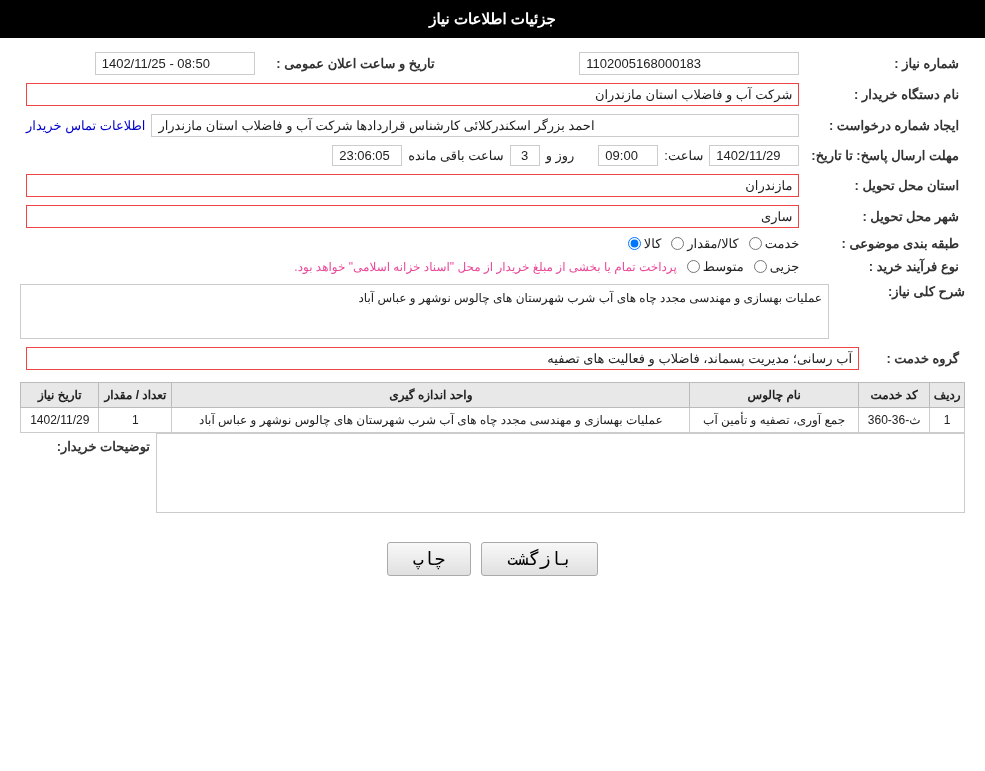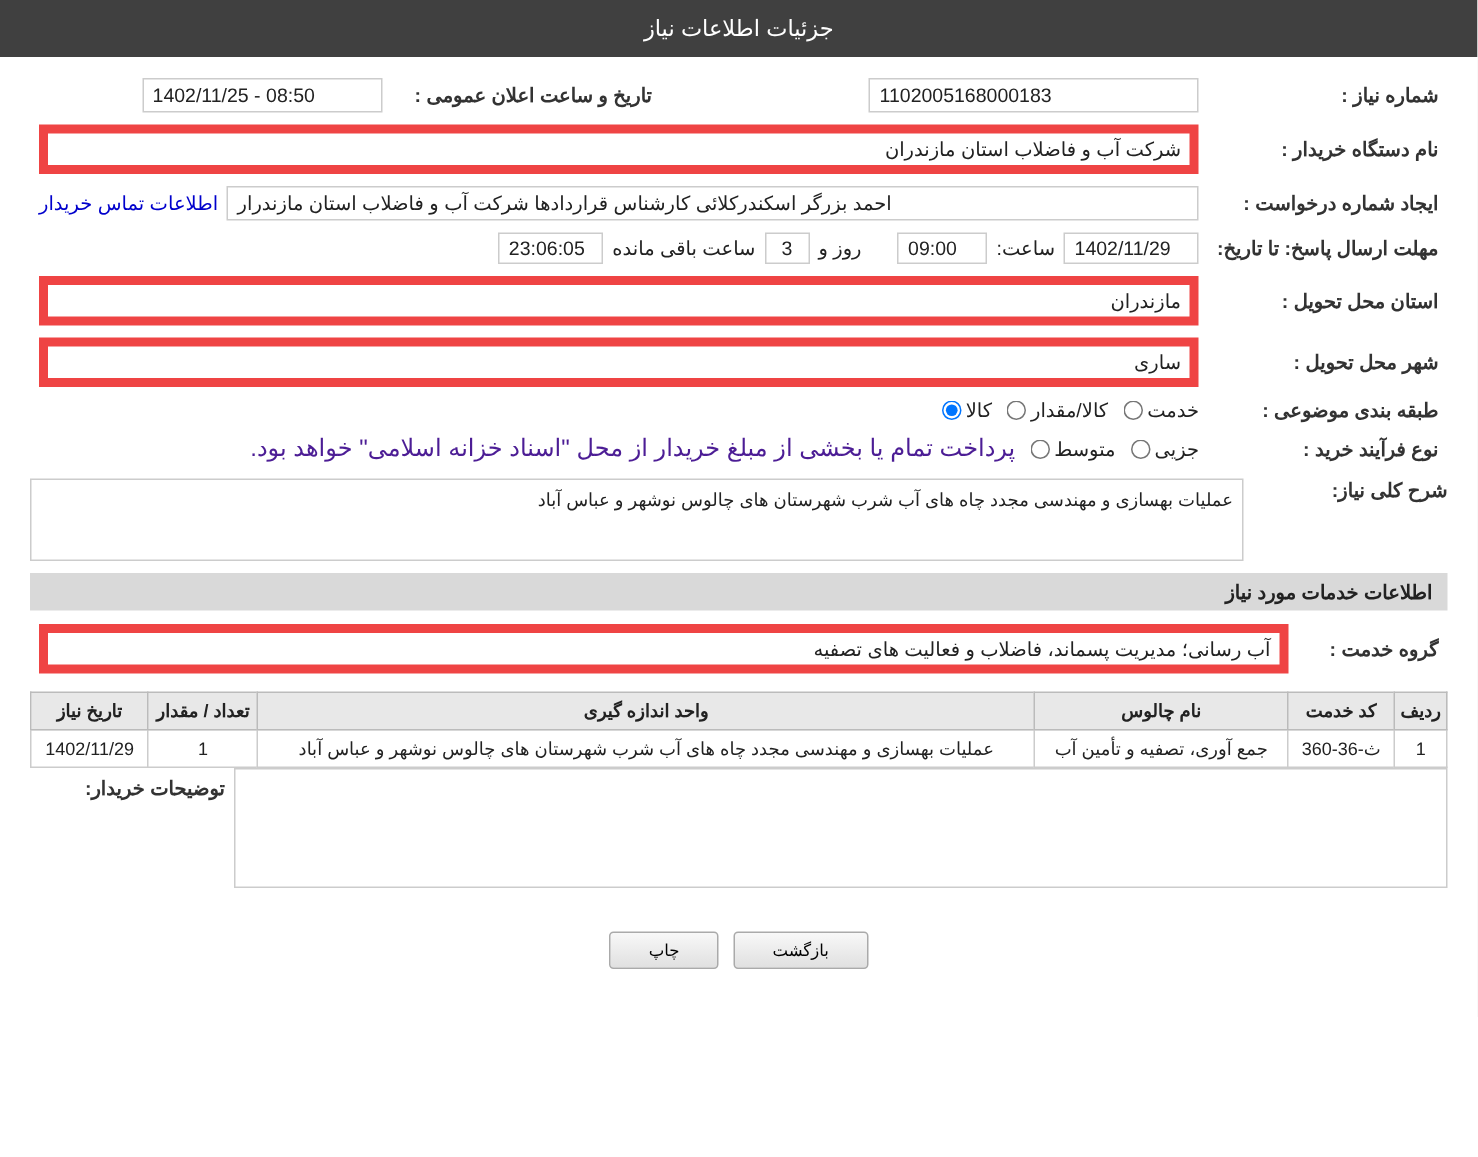--- a/index.html
+++ b/index.html
@@ -11,26 +11,26 @@
       color: #222;
     }
     .page-container {
       max-width: 985px;
       margin: 0 auto;
       background: #fff;
       min-height: 771px;
       padding-bottom: 20px;
     }
     .header-bar {
-      background: #404040;
+      background: #000000;
       color: #fff;
       text-align: center;
       padding: 10px 16px;
       font-size: 15px;
-      font-weight: normal;
+      font-weight: bold;
       letter-spacing: 1px;
     }
     .content-area {
       padding: 10px 20px;
     }
     .info-table {
       width: 100%;
       border-collapse: collapse;
       margin-bottom: 6px;
     }
@@ -47,21 +47,21 @@
     }
     .value-box {
       border: 1px solid #ccc;
       background: #fff;
       padding: 3px 6px;
       display: inline-block;
       min-width: 100px;
       text-align: left;
     }
     .value-box-wide {
-      border: 6px solid #ef4444;
+      border: 1px solid #ef4444;
       background: #fff;
       padding: 3px 6px;
       display: block;
       width: 100%;
       text-align: right;
     }
     .section-title {
       background: #d9d9d9;
       padding: 5px 10px;
       font-weight: bold;
@@ -115,22 +115,22 @@
       resize: none;
     }
     .button-row {
       display: flex;
       justify-content: center;
       gap: 10px;
       margin-top: 20px;
     }
     .btn {
       padding: 5px 25px;
-      font-size: 11px;
-      font-family: Liberation Serif, serif;
+      font-size: 18px;
+      font-family: Liberation Mono, monospace;
       border: 1px solid #aaa;
       background: linear-gradient(to bottom, #f8f8f8, #e0e0e0);
       cursor: pointer;
       border-radius: 3px;
     }
     .need-desc-box {
       border: 1px solid #ccc;
       background: #fff;
       padding: 6px;
       text-align: right;
@@ -244,35 +244,34 @@
             <div class="radio-group">
               <div class="radio-item">
                 <span>جزیی</span>
                 <input type="radio" name="process" style="">
               </div>
               <div class="radio-item">
                 <span>متوسط</span>
                 <input type="radio" name="process" style="">
               </div>
             </div>
-            <span style="font-size:16px;color:#4c1d95;">پرداخت تمام یا بخشی از مبلغ خریدار از محل "اسناد خزانه اسلامی" خواهد بود.</span>
+            <span style="font-size:12px;color:#ec4899;">پرداخت تمام یا بخشی از مبلغ خریدار از محل "اسناد خزانه اسلامی" خواهد بود.</span>
           </div>
         </td>
       </tr>
     </tbody>
       </table>
 
     <div style="display:flex;align-items:flex-start;gap:6px;margin-top:6px;margin-bottom:4px;">
       <div class="label-cell" style="min-width:110px;">شرح کلی نیاز:</div>
       <div style="flex:1;">
         <div class="need-desc-box">عملیات بهسازی و مهندسی مجدد چاه های آب شرب شهرستان های چالوس نوشهر و عباس آباد</div>
       </div>
     </div>
 
-    <div class="section-title">اطلاعات خدمات مورد نیاز</div>
 
     <table class="info-table">
       <tbody>
           <tr>
         <td class="label-cell" style="width:100px;">گروه خدمت :</td>
         <td>
           <div class="value-box-wide">آب رسانی؛ مدیریت پسماند، فاضلاب و فعالیت های تصفیه</div>
         </td>
       </tr>
     </tbody>

